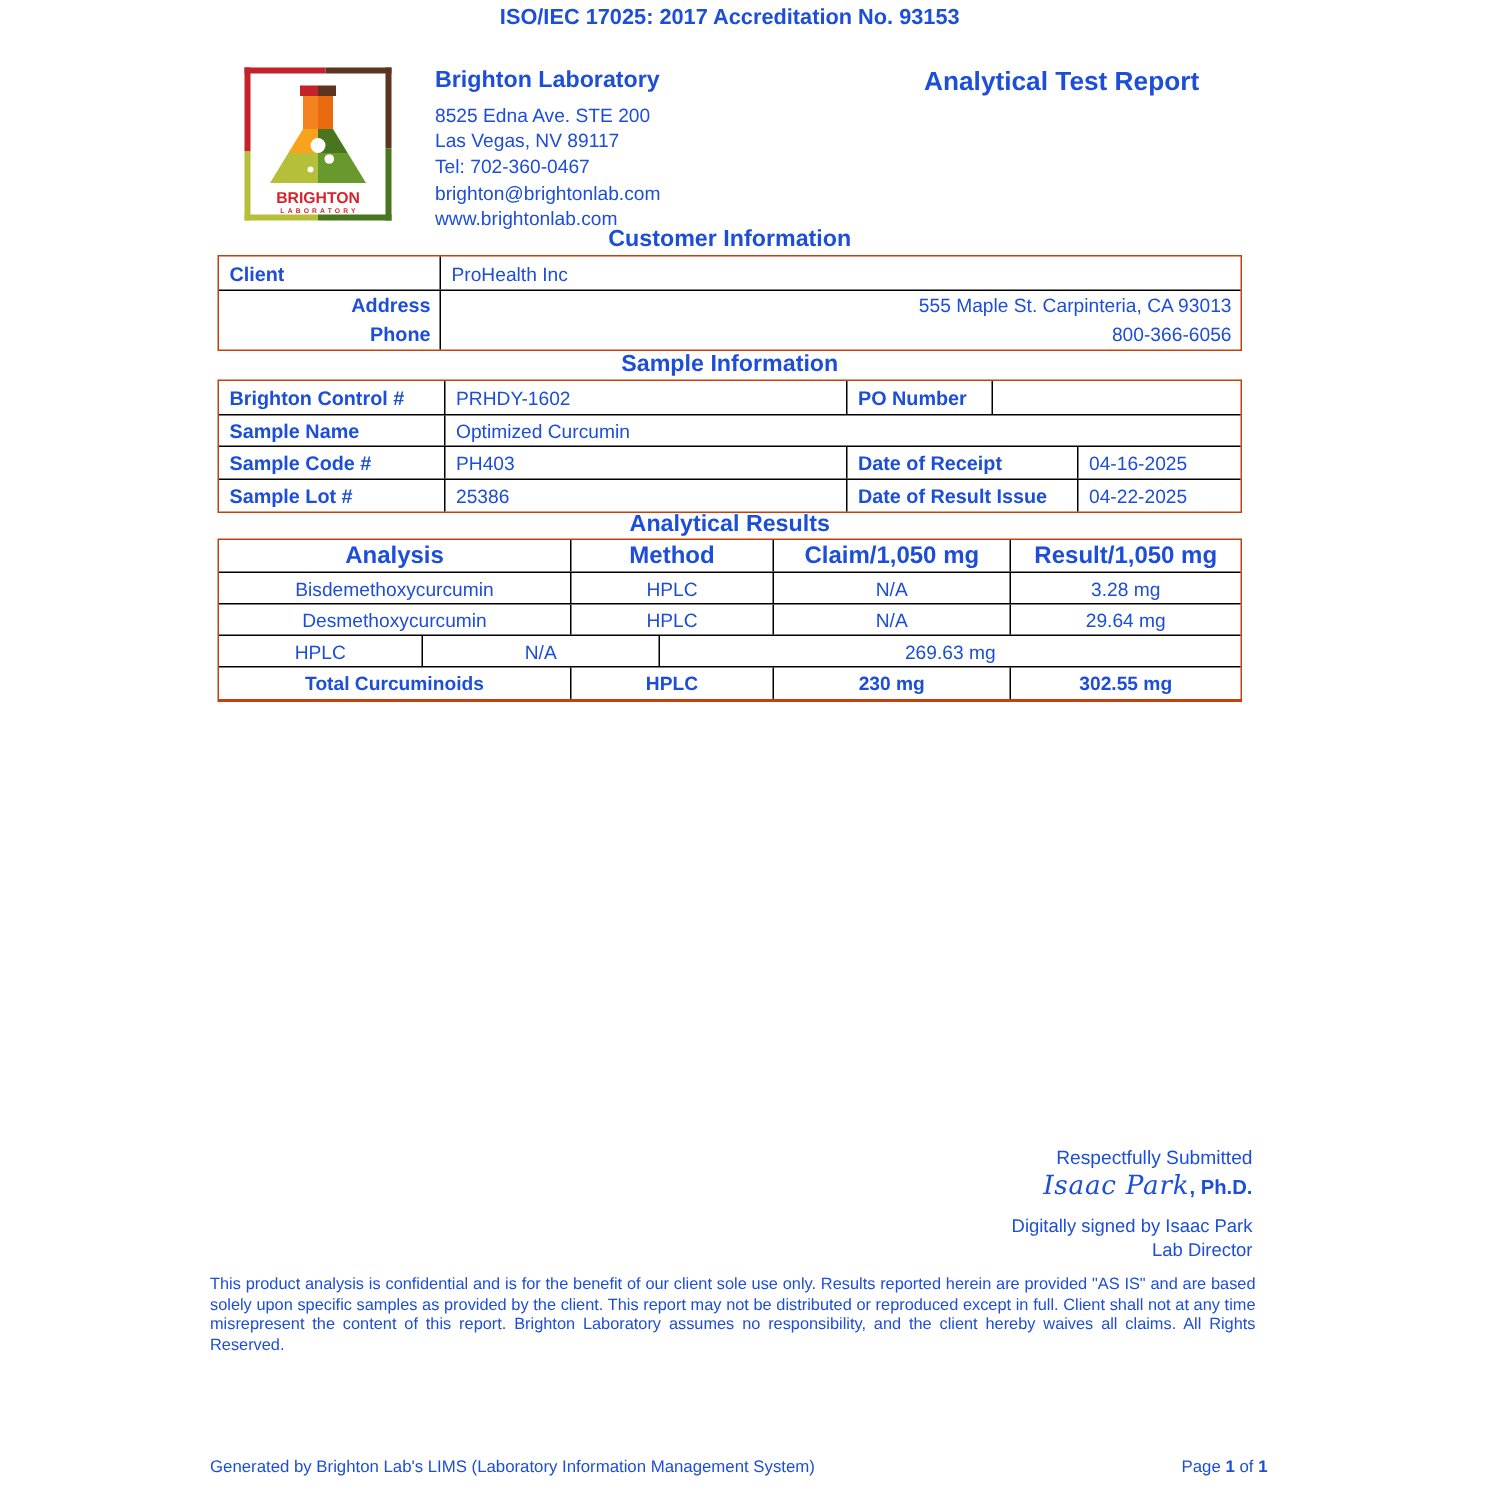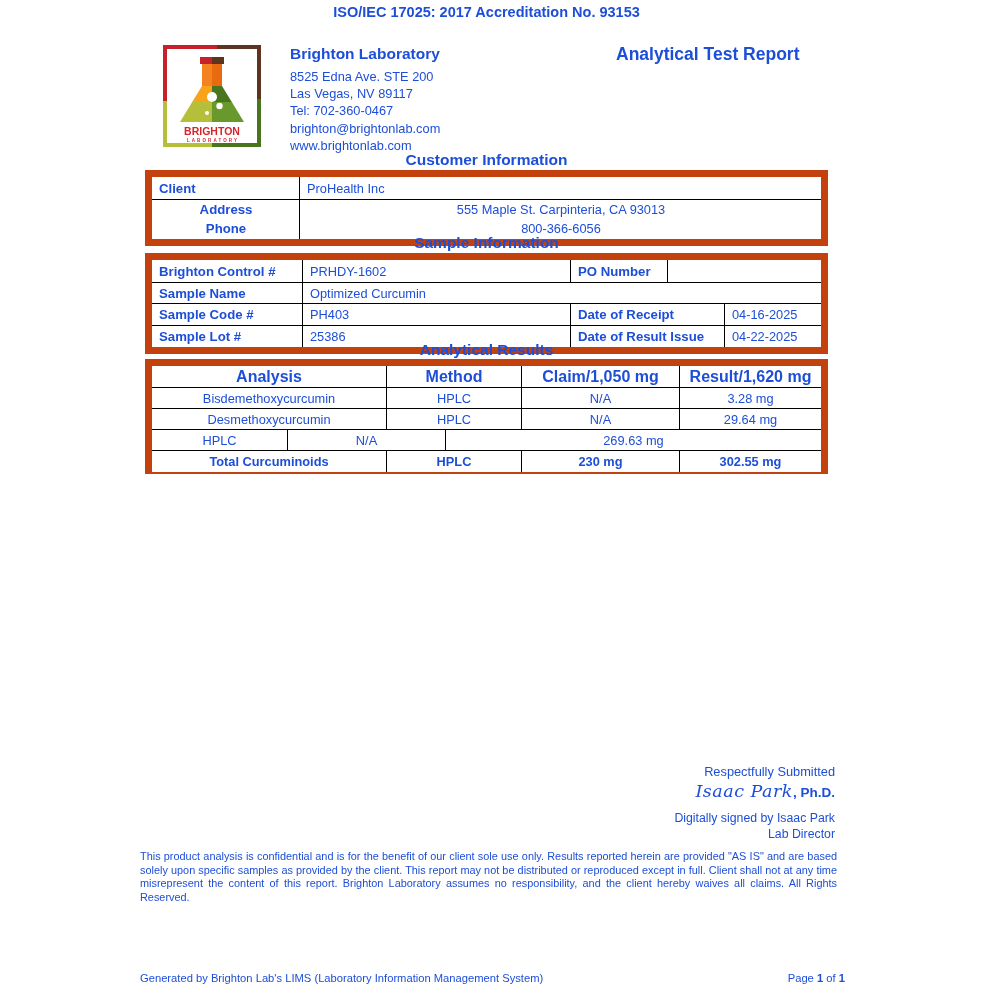--- a/index.html
+++ b/index.html
@@ -19,30 +19,30 @@
   .lab-info { position:absolute; left:290px; top:45px; }
   .lab-name { font-weight:bold; font-size:15.5px; margin-bottom:5px; }
   .lab-line { font-size:12.8px; line-height:17.2px; }
   .report-title { position:absolute; left:616px; top:44px; font-weight:bold; font-size:17.5px; }
   
   .section-heading {
     position:absolute; left:145px; width:683px; text-align:center;
     font-weight:bold; font-size:15.5px;
   }
   
-  .grid { position:absolute; left:145px; width:683px; border:7px solid #c2410c; background:#fff; }
+  .grid { position:absolute; left:145px; width:683px; border:1px solid #c2410c; background:#fff; }
   .grid .row { display:flex; border-top:1px solid #000; }
   .grid .row:first-child { border-top:none; }
   .grid .cell {
     display:flex; align-items:center; border-left:1px solid #000;
     padding:1px 6px 1px 7px; font-size:12.8px; overflow:hidden; white-space:nowrap;
   }
   .grid .cell:first-child { border-left:none; }
   .grid .label { font-weight:bold; font-size:13.2px; }
-  .cell.stack { flex-direction:column; align-items:center; justify-content:center; }
+  .cell.stack { flex-direction:column; align-items:flex-end; justify-content:center; }
   .stack > div { line-height:18.5px; }
   
   .results-grid .cell { justify-content:center; padding:1px 4px; }
   .results-grid .row.total .cell { font-weight:bold; }
   .results-grid .row.head .cell { font-weight:bold; font-size:16px;text-align:right; }
   .results-grid { border-bottom-width:2px; }
   
   .signature { position:absolute; right:165px; top:763px; text-align:right; }
   .sig-line1 { font-size:12.8px; line-height:17px; }
   .sig-name-row { line-height:22px; }
@@ -166,21 +166,21 @@
       <div class="cell w-dateval">04-22-2025</div>
     </div>
   </div>
 
   <div class="section-heading" style="top:341px;">Analytical Results</div>
   <div class="grid results-grid" style="top:359px;">
     <div class="row head h-21">
       <div class="cell r-c1">Analysis</div>
       <div class="cell r-c2">Method</div>
       <div class="cell r-c3">Claim/1,050 mg</div>
-      <div class="cell r-c4">Result/1,620 mg</div>
+      <div class="cell r-c4">Result/1,050 mg</div>
     </div>
     <div class="row h-21">
       <div class="cell r-c1">Bisdemethoxycurcumin</div>
       <div class="cell r-c2">HPLC</div>
       <div class="cell r-c3">N/A</div>
       <div class="cell r-c4">3.28 mg</div>
     </div>
     <div class="row h-21">
       <div class="cell r-c1">Desmethoxycurcumin</div>
       <div class="cell r-c2">HPLC</div>

